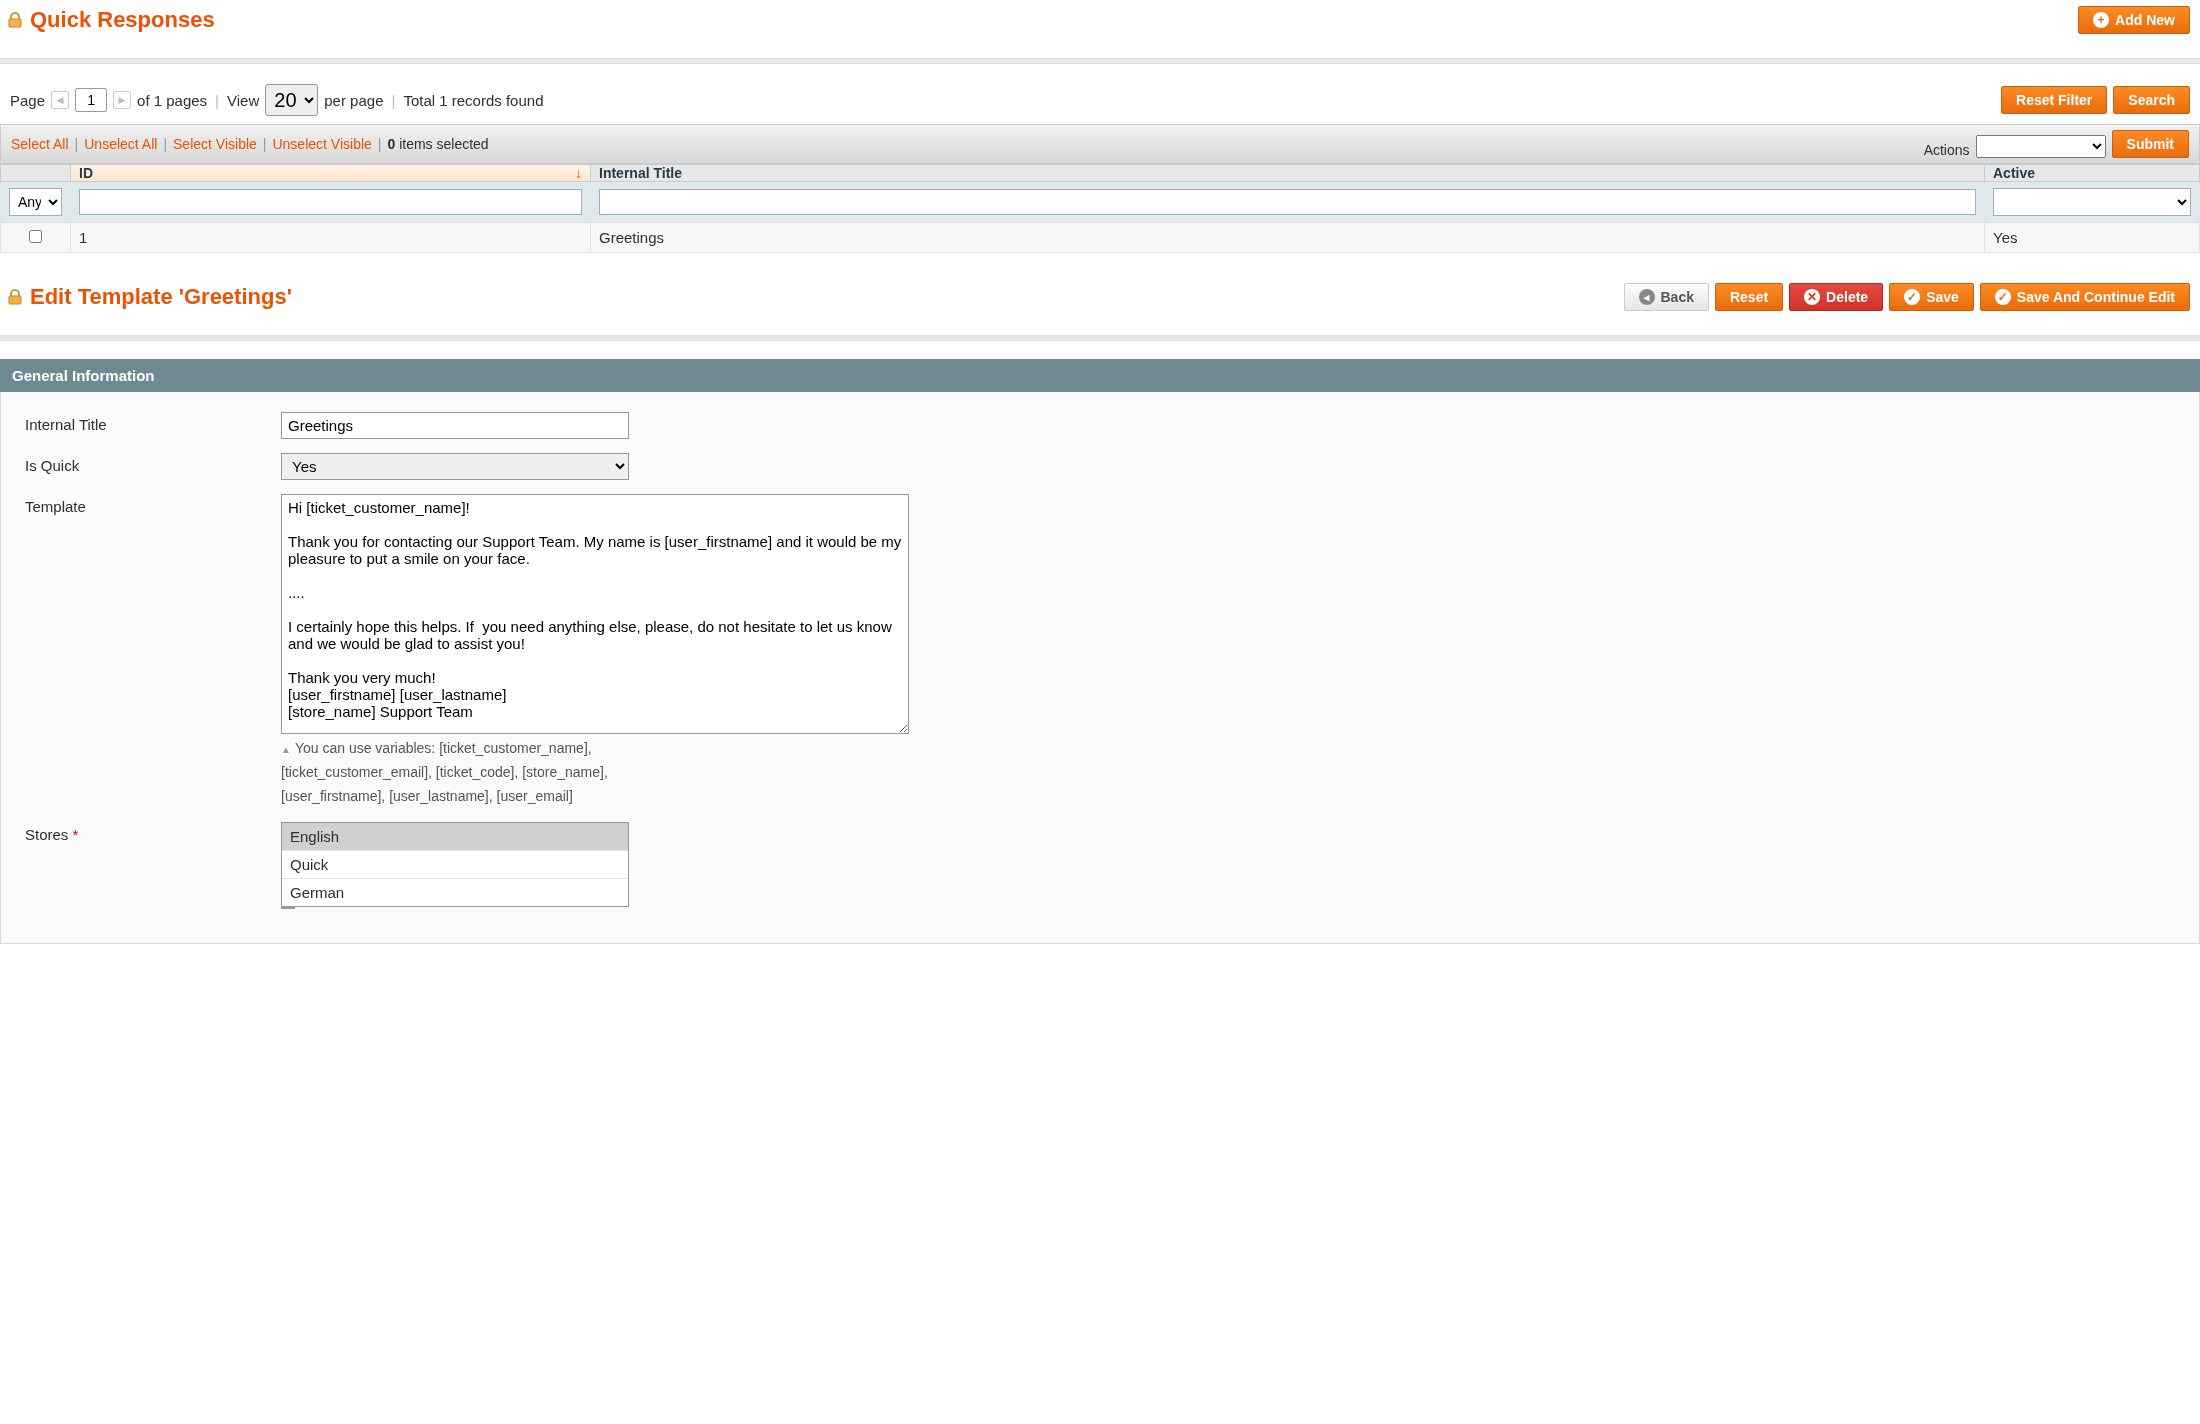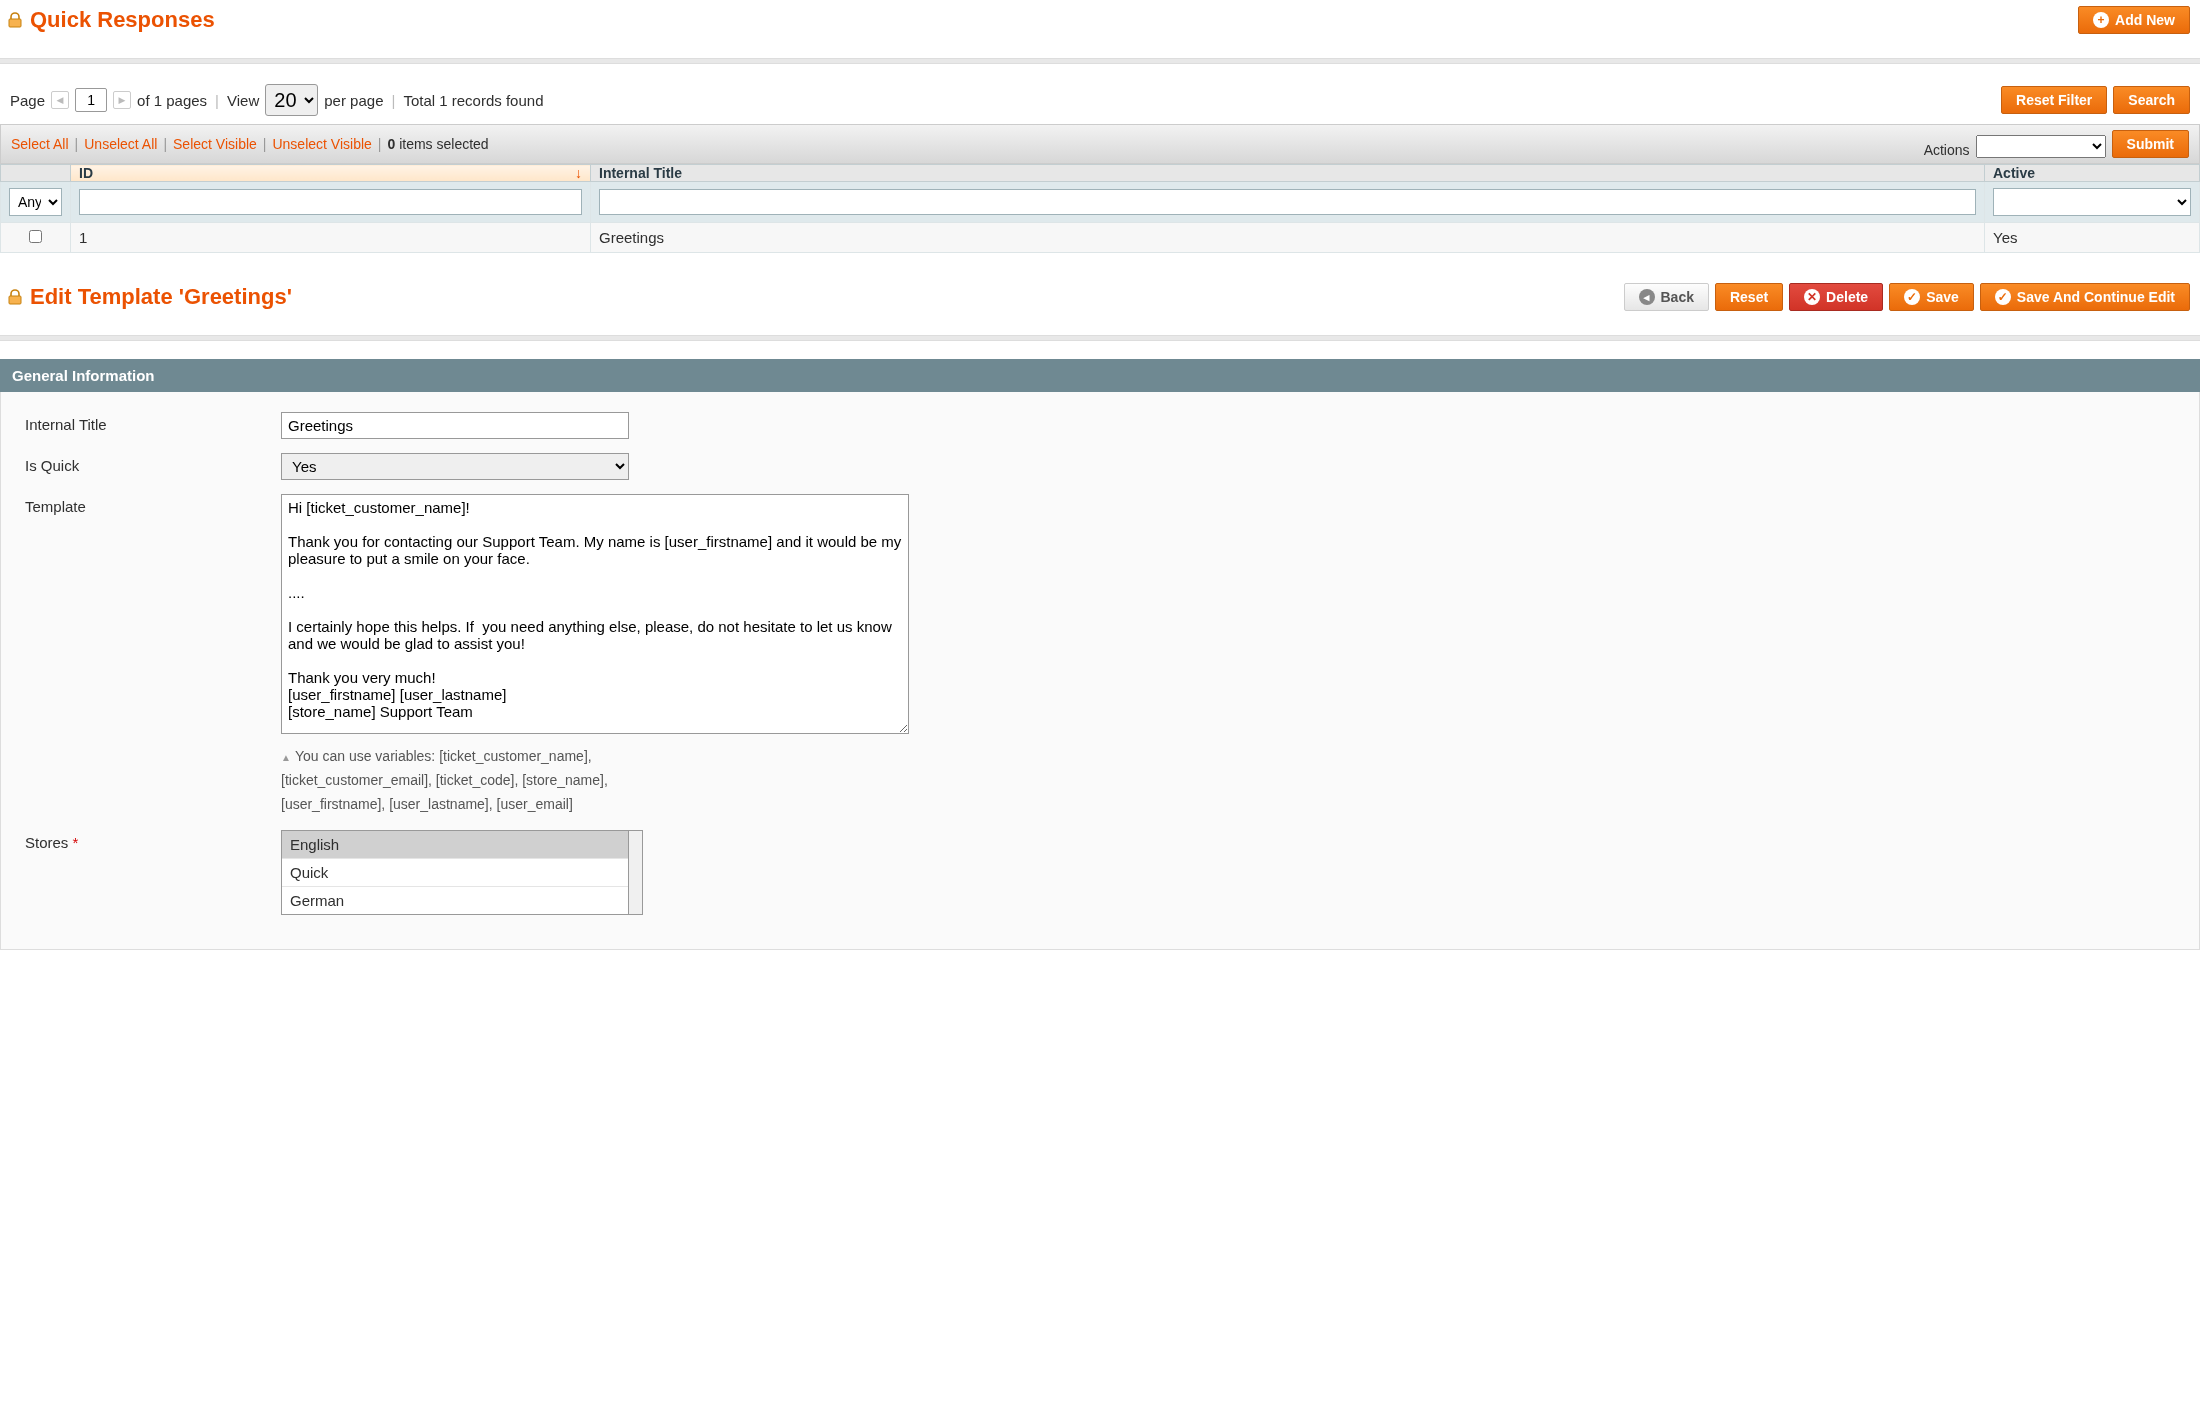--- a/index.html
+++ b/index.html
@@ -54,28 +54,28 @@
 .fieldset-head { background:#6f8992; color:#ffffff; padding:8px 12px; font-weight:bold; font-size:15px; }
 .fieldset-body { border:1px solid #ddd; border-top:none; background:#fafafa; padding:20px 24px; }
 
 .form-row { display:flex; align-items:flex-start; margin-bottom:14px; font-size:15px; }
 .form-row label { width:256px; padding-top:4px; color:#2f2f2f; }
 .form-row .req { color:#d40707; }
 .form-row .control { }
 .form-row input[type=text] { width:348px; padding:4px 6px; border:1px solid #999; font-size:15px; }
 .form-row select.single { width:348px; padding:3px 6px; border:1px solid #999; font-size:15px; }
 .form-row textarea { width:628px; height:240px; padding:4px 6px; border:1px solid #999; font-size:15px; font-family:Arial,Helvetica,sans-serif; resize:both; }
-.hint { font-size:14px; color:#555; max-width:340px; line-height:1.7; margin-top:8px; }
+.hint { font-size:14px; color:#555; max-width:340px; line-height:1.7; margin-top:0; }
 .hint .tri { color:#999; font-size:10px; margin-right:4px; }
 
 .multiselect { border:1px solid #999; width:348px; background:#fff; }
 .multiselect .opt { padding:5px 8px; border-bottom:1px solid #e5e5e5; font-size:15px; cursor:pointer; }
 .multiselect .opt.selected { background:#d0d0d0; }
 .multiselect .opt:last-child { border-bottom:none; }
-.multiselect-wrap { display:flex; }
+.multiselect-wrap { display:flex;flex-direction:column; }
 .multiselect-scroll { width:14px; background:#f0f0f0; border:1px solid #999; border-left:none; }
 </style>
 </head>
 <body>
 
 <div class="page-title-row">
   <div class="page-title">
     <span class="lock-icon">
       <svg viewBox="0 0 18 18">
           <rect x="3" y="8" width="12" height="8" rx="1" fill="#f7b24f" stroke="#c7810f"></rect>

